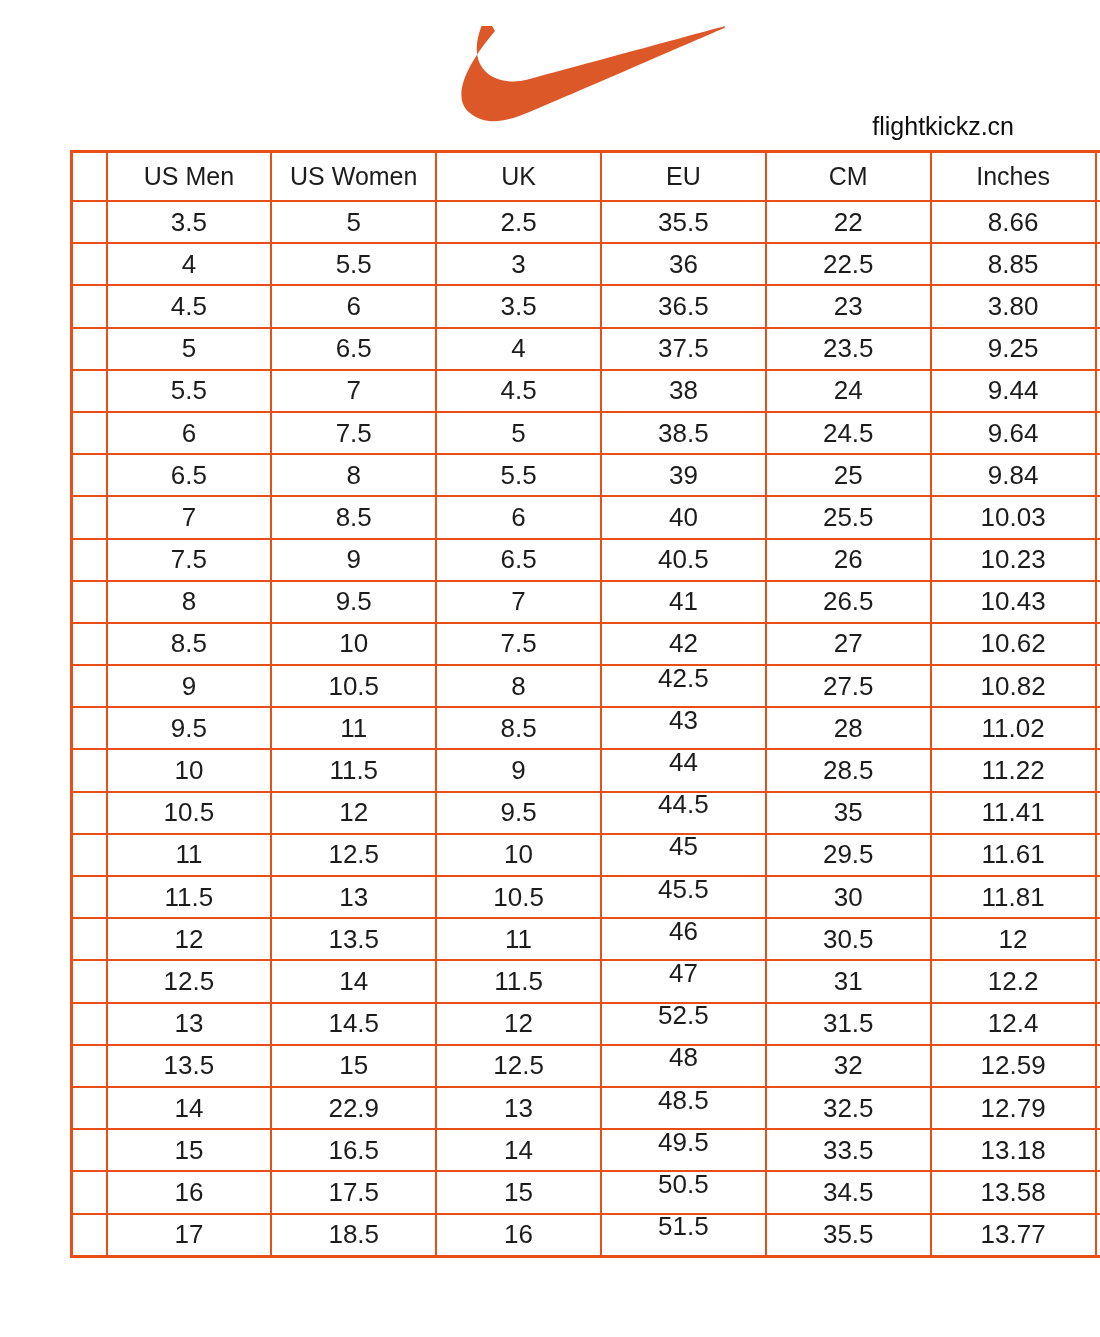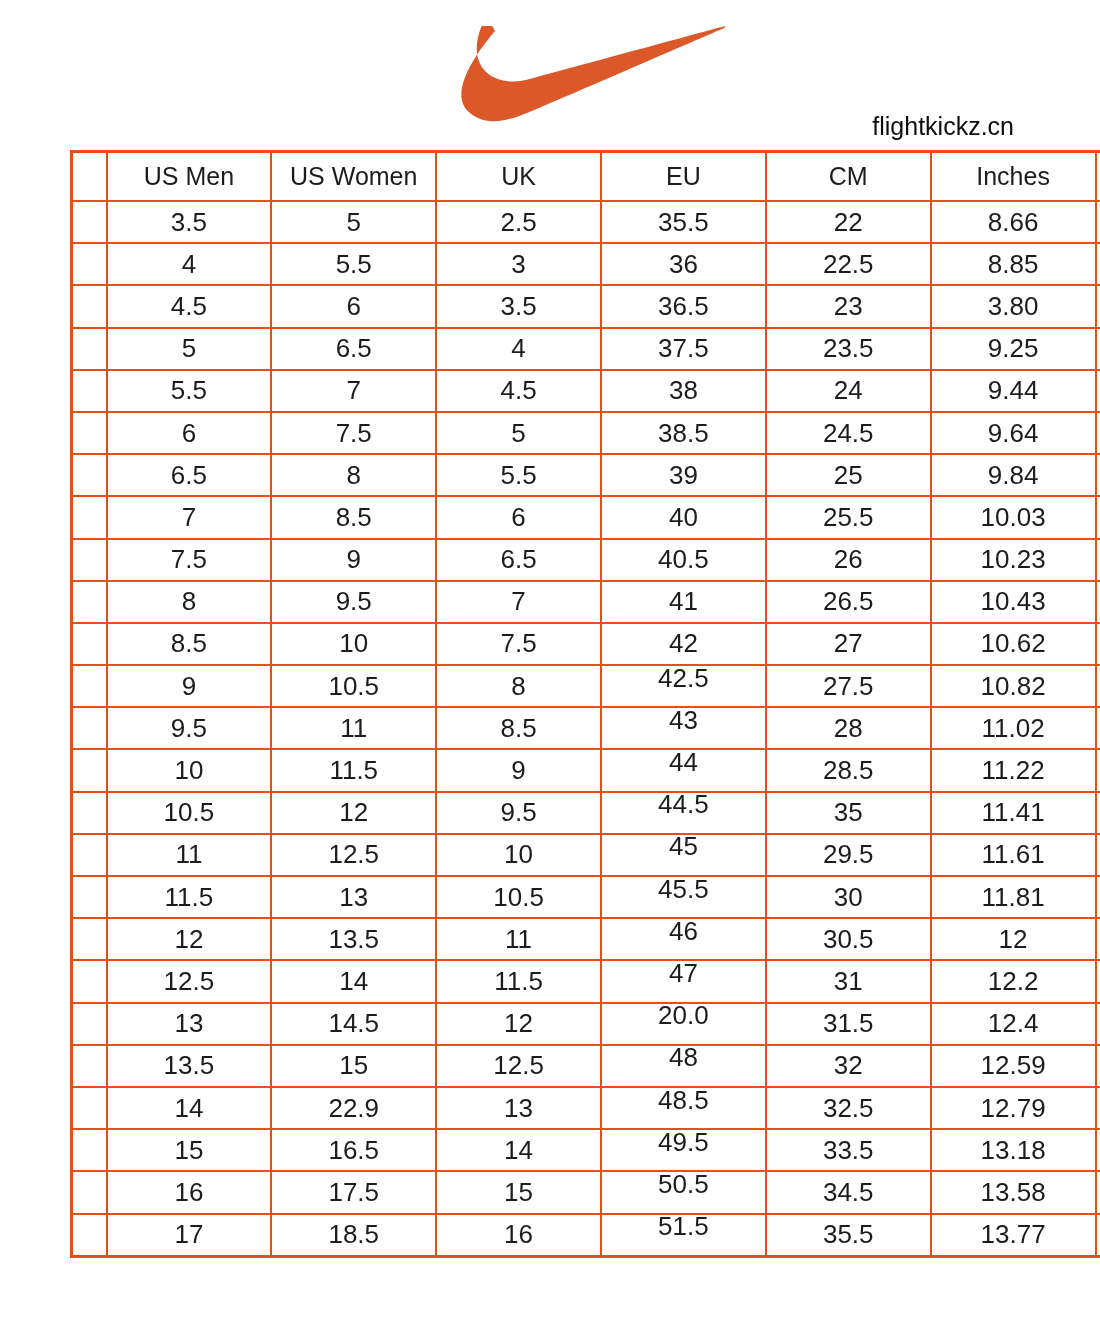--- a/index.html
+++ b/index.html
@@ -287,21 +287,21 @@
         <td class="cell raised"><span>47</span></td>
         <td class="cell"><span>31</span></td>
         <td class="cell"><span>12.2</span></td>
         <td class="rail"></td>
       </tr>
       <tr>
         <td class="rail rail-left"></td>
         <td class="cell"><span>13</span></td>
         <td class="cell"><span>14.5</span></td>
         <td class="cell"><span>12</span></td>
-        <td class="cell raised"><span>20.0</span></td>
+        <td class="cell raised"><span>52.5</span></td>
         <td class="cell"><span>31.5</span></td>
         <td class="cell"><span>12.4</span></td>
         <td class="rail"></td>
       </tr>
       <tr>
         <td class="rail rail-left"></td>
         <td class="cell"><span>13.5</span></td>
         <td class="cell"><span>15</span></td>
         <td class="cell"><span>12.5</span></td>
         <td class="cell raised"><span>48</span></td>

